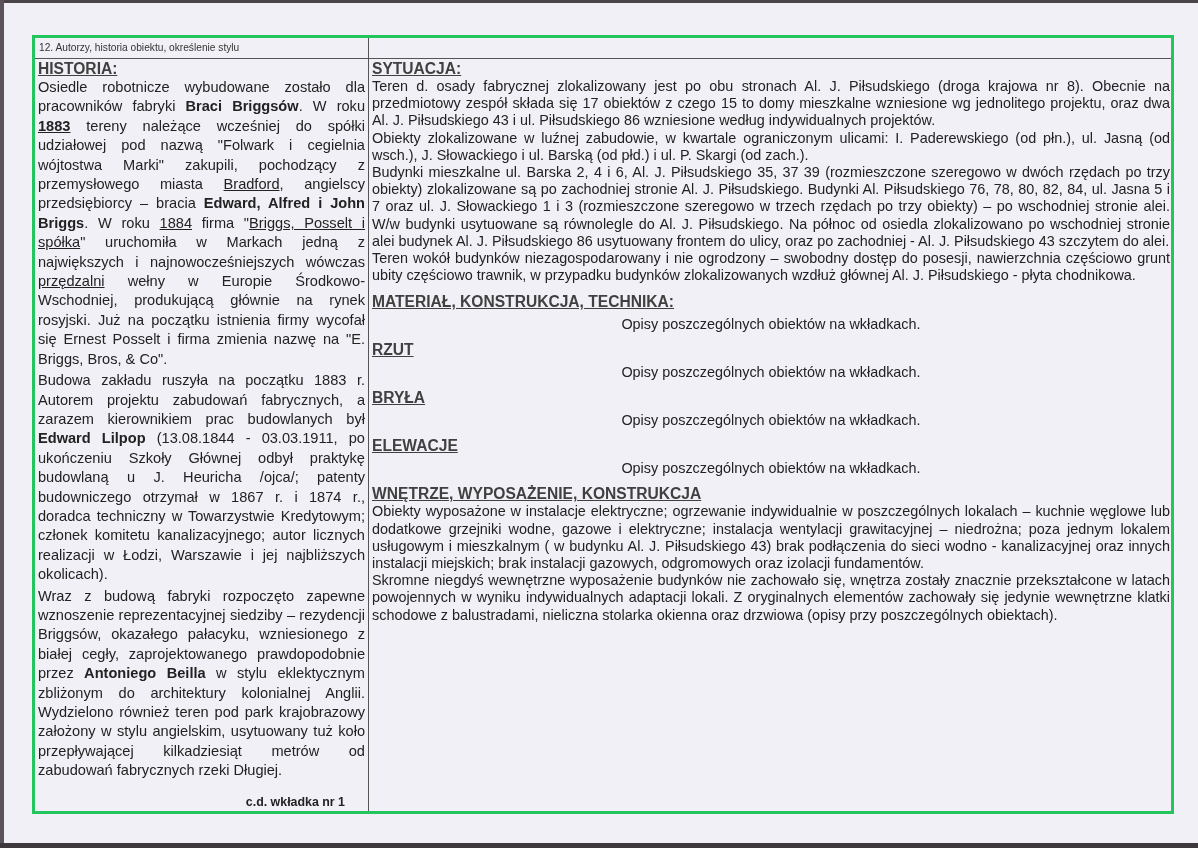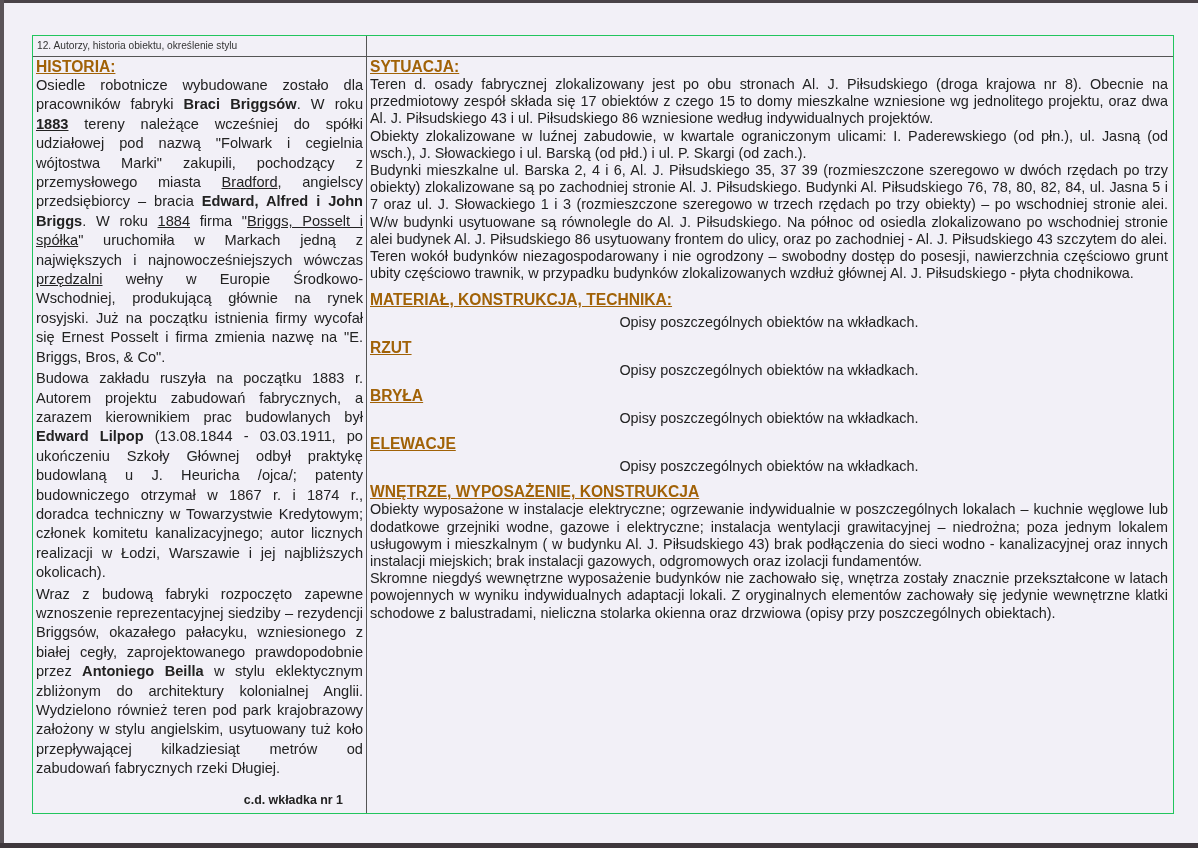--- a/index.html
+++ b/index.html
@@ -7,30 +7,30 @@
     width:1198px; height:848px; overflow:hidden; position:relative;
     background:#f2f0f7;
     font-family:"Liberation Sans", sans-serif;
     color:#222;
   }
   .scan-edge-top { position:absolute; left:0; top:0; width:1198px; height:3px; background:#4a4348; }
   .scan-edge-bottom { position:absolute; left:0; bottom:0; width:1198px; height:5px; background:#3e373c; }
   .scan-edge-left { position:absolute; left:0; top:0; width:4px; height:848px; background:#5a5358; }
   .card {
     position:absolute; left:32px; top:35px; width:1142px; height:779px;
-    border:1px solid #22c55e; box-sizing:border-box;
+    border:3px solid #22c55e; box-sizing:border-box;
   }
   .hdr-row { position:absolute; left:0; top:0; width:100%; height:21px; border-bottom:1px solid #555; box-sizing:border-box; }
   .hdr-cell { position:absolute; top:0; height:20px; font-size:10.2px; line-height:20px; padding-left:4px; color:#333; white-space:nowrap; overflow:hidden; }
   .hdr-left { left:0; width:333px; }
   .hdr-right { left:334px; width:800px; }
   .col-divider { position:absolute; left:333px; top:0; width:1px; height:100%; background:#555; }
   .col-left { position:absolute; left:3px; top:22px; width:327px; height:755px; }
   .col-right { position:absolute; left:337px; top:22px; width:798px; height:755px; }
-  .sec-title { font-weight:bold; text-decoration:underline; font-size:15.6px; line-height:18px; color:#a16207; }
+  .sec-title { font-weight:bold; text-decoration:underline; font-size:15.6px; line-height:18px; color:#404040; }
   .para { font-size:14.4px; line-height:17.2px; text-align:justify; margin:0; }
   .left-para { font-size:14.6px; line-height:19.4px; text-align:justify; margin:0 0 2px 0; }
   .u { text-decoration:underline; }
   .b { font-weight:bold; }
   .cd-note { position:absolute; right:20px; bottom:6px; font-size:12.4px; font-weight:bold; }
   .gap-md { height:9px; }
   .stub { font-size:14.4px; line-height:17px; margin:5px 0 8px 0;text-align:center; }
 </style>
 </head>
 <body>

